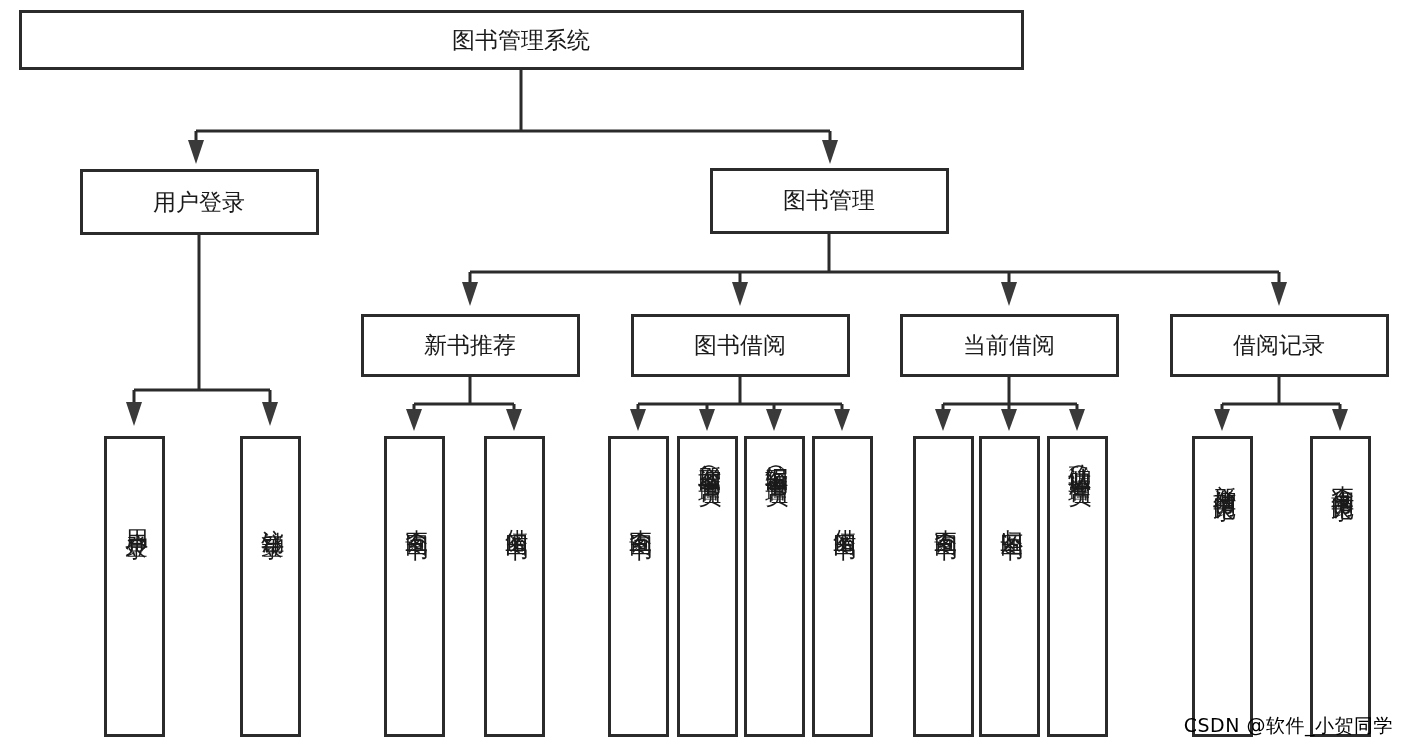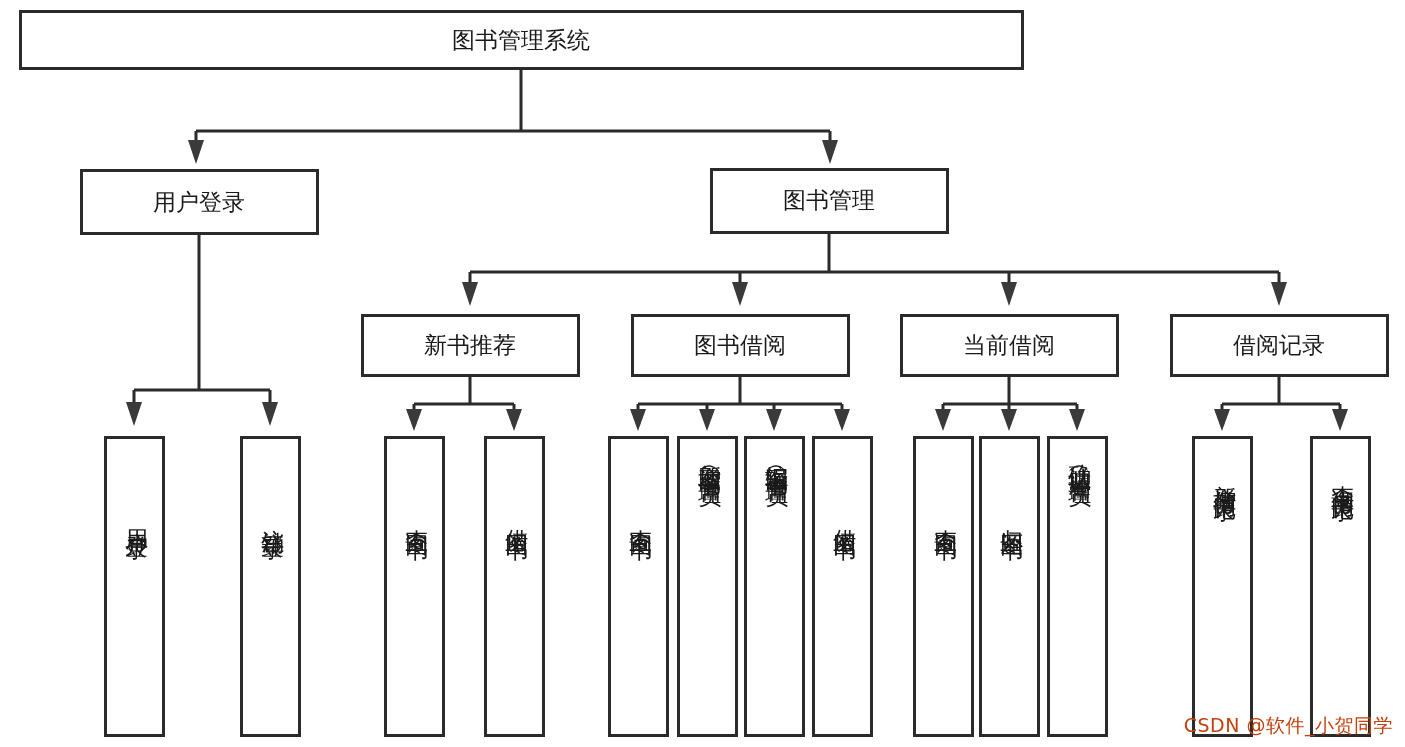--- a/index.html
+++ b/index.html
@@ -61,21 +61,21 @@
     white-space: nowrap;
     pointer-events: none;
     text-align: left;
   }
   .watermark {
     position: absolute;
     right: 12px;
     bottom: 8px;
     font-family: "DejaVu Sans", "Liberation Sans", sans-serif;
     font-size: 19px;
-    color: #c2410c;
+    color: #000000;
     white-space: nowrap;
     letter-spacing: 0.5px;
   }
 </style>
 </head>
 <body>
 
 <div id="diagram-root">
 
   <svg class="diagram" viewBox="0 0 1405 747">

